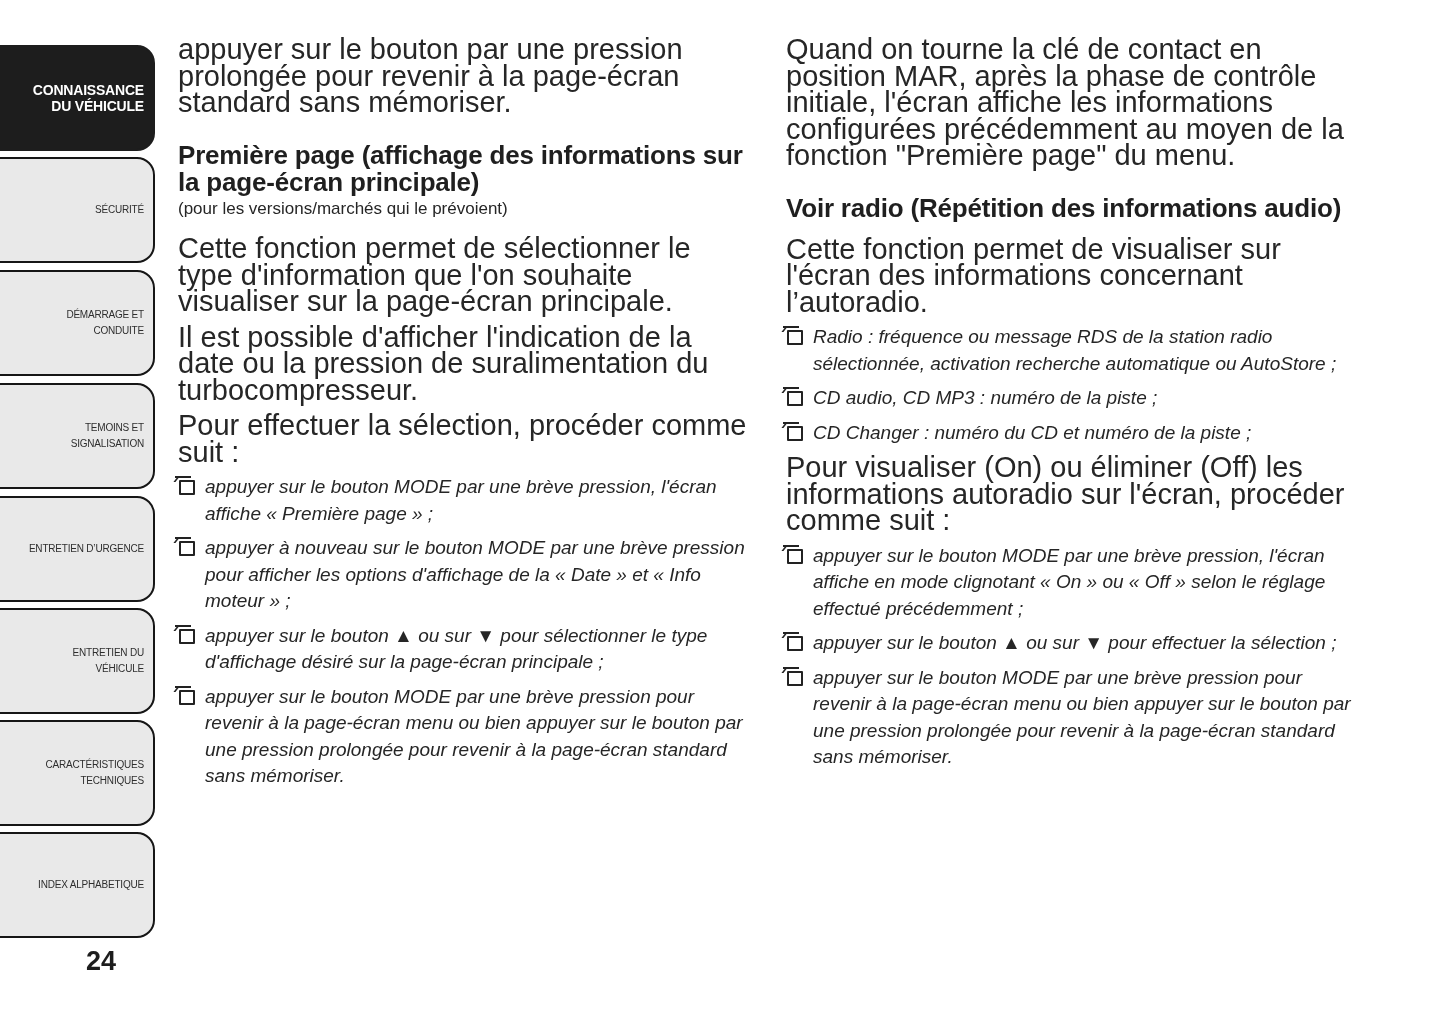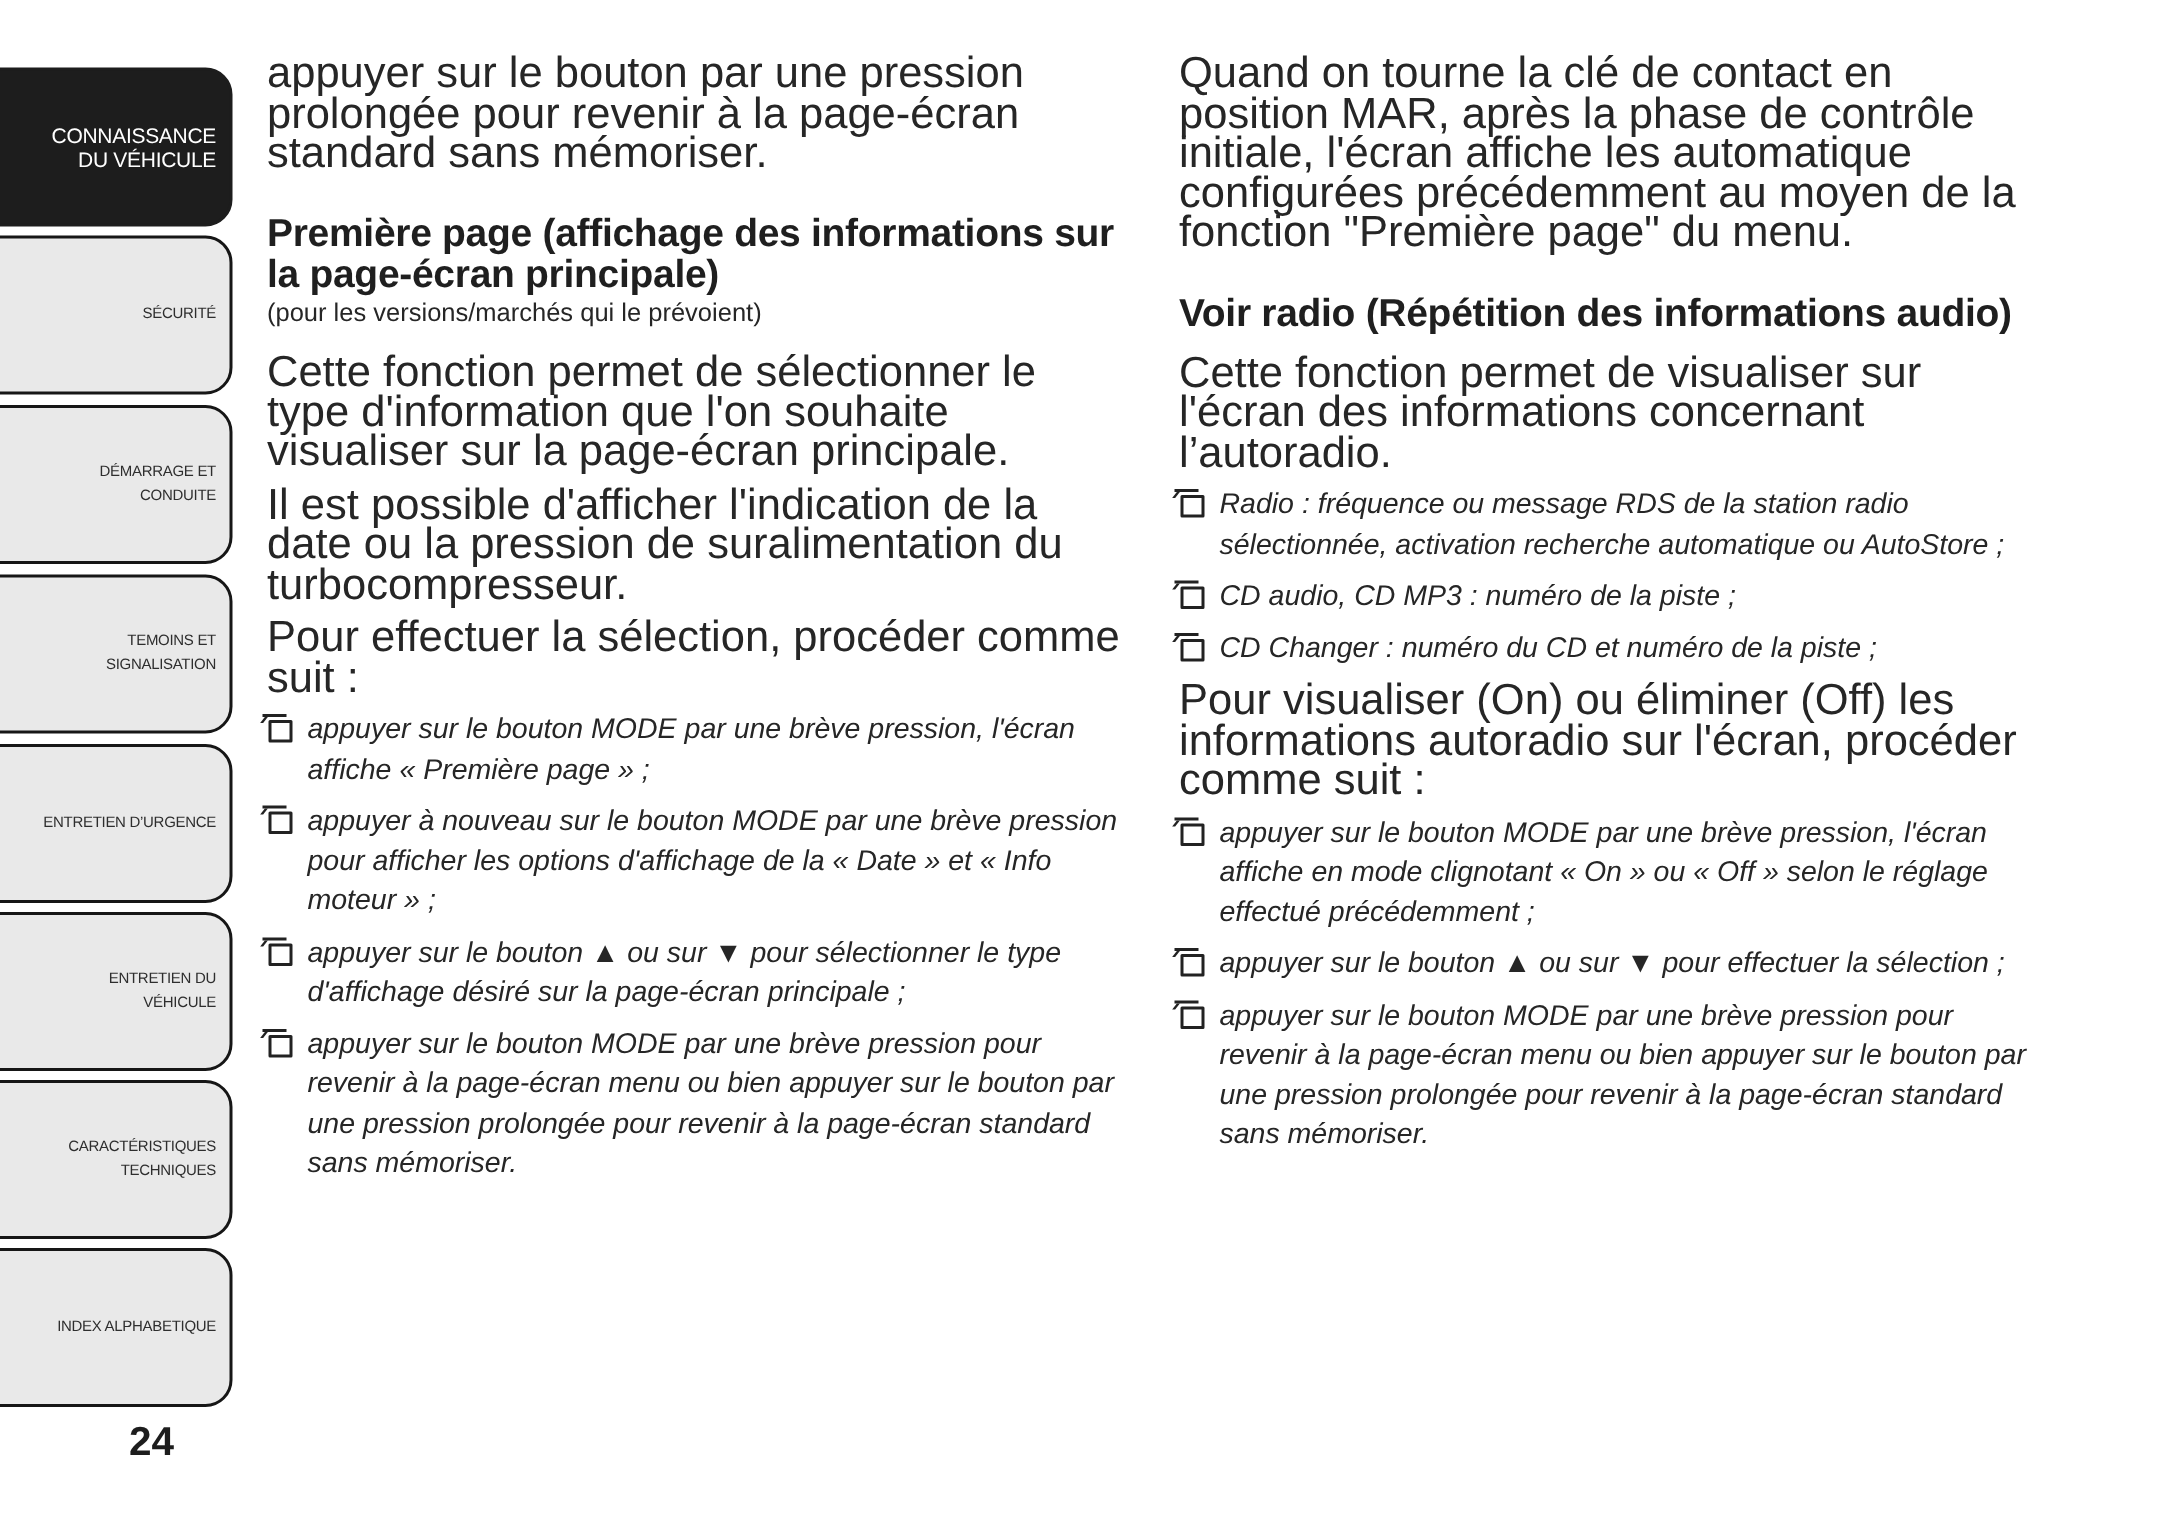--- a/index.html
+++ b/index.html
@@ -18,21 +18,21 @@
     background:#e9e9e9; border:2px solid #161616; border-radius:18px;
     display:flex; align-items:center; justify-content:flex-end;
     box-sizing:border-box; padding-right:9px; cursor:pointer;
   }
   .tab-label {
     display:block; width:118px; text-align:right;
     font-size:10px; line-height:16px; letter-spacing:-0.2px;
     color:#2e2e2e; font-weight:500;
   }
   .tab.active { background:#1d1d1d; border-color:#1d1d1d; }
-  .tab.active .tab-label { color:#ffffff; font-weight:normal; font-size:14px; }
+  .tab.active .tab-label { color:#ffffff; font-weight:bold; font-size:14px; }
 
   .pagenum {
     position:absolute; left:86px; top:946px;
     font-size:27px; font-weight:bold; color:#1d1d1d;
   }
 
   
   .content { position:absolute; left:178px; top:36px; width:1185px; display:flex; }
   .col { box-sizing:border-box; }
   .col-left  { width:572px; margin-right:37px; }
@@ -124,21 +124,21 @@
         <span>appuyer sur le bouton ▲ ou sur ▼ pour sélectionner le type d'affichage désiré sur la page-écran principale ;</span>
       </li>
       <li>
         <span class="bullet-icon"></span>
         <span>appuyer sur le bouton MODE par une brève pression pour revenir à la page-écran menu ou bien appuyer sur le bouton par une pression prolongée pour revenir à la page-écran standard sans mémoriser.</span>
       </li>
     </ul>
   </section>
 
   <section class="col col-right">
-    <p class="body-text">Quand on tourne la clé de contact en position MAR, après la phase de contrôle initiale, l'écran affiche les automatique configurées précédemment au moyen de la fonction "Première page" du menu.</p>
+    <p class="body-text">Quand on tourne la clé de contact en position MAR, après la phase de contrôle initiale, l'écran affiche les informations configurées précédemment au moyen de la fonction "Première page" du menu.</p>
 
     <h2 class="heading">Voir radio (Répétition des informations audio)</h2>
     <p class="body-text after-heading">Cette fonction permet de visualiser sur l'écran des informations concernant l’autoradio.</p>
 
     <ul class="bullets">
       <li>
         <span class="bullet-icon"></span>
         <span>Radio : fréquence ou message RDS de la station radio sélectionnée, activation recherche automatique ou AutoStore ;</span>
       </li>
       <li>

